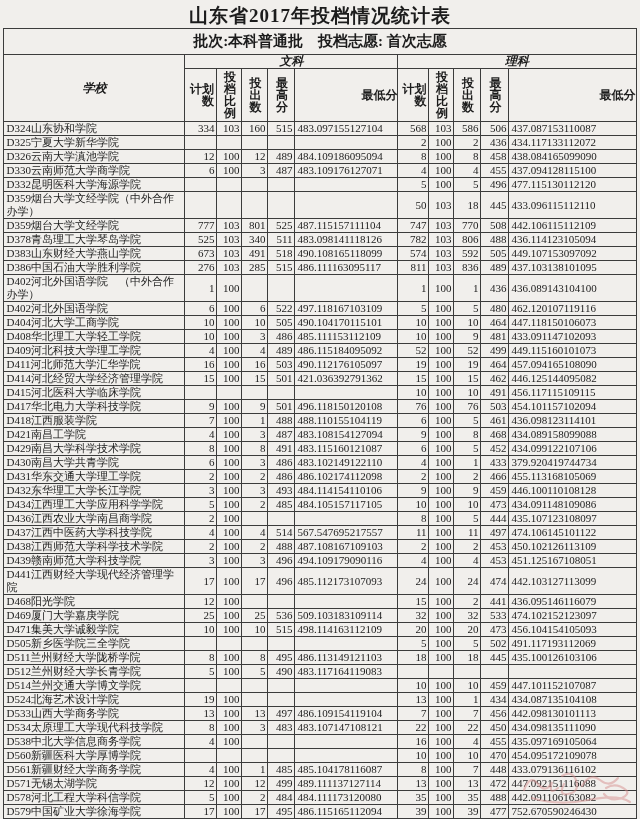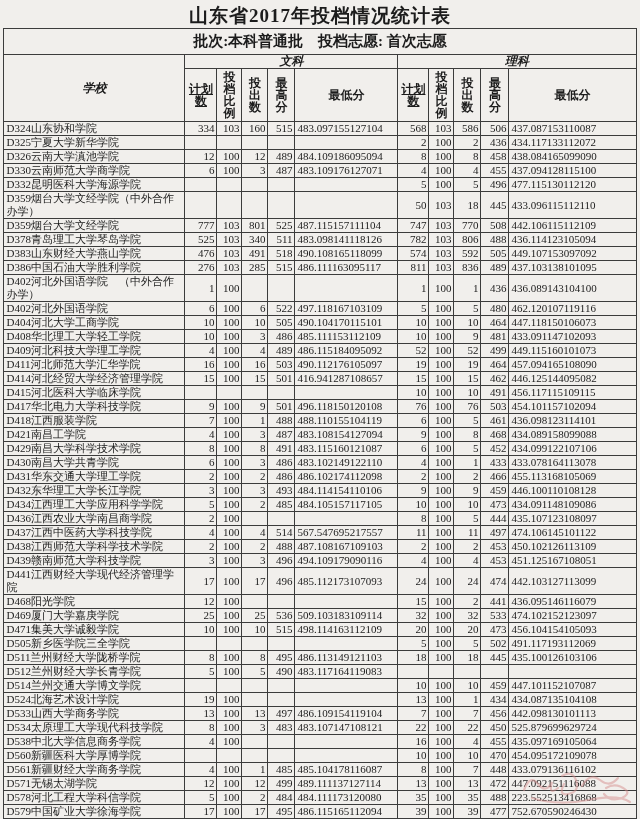--- a/index.html
+++ b/index.html
@@ -31,23 +31,23 @@
     padding:0;
     overflow:hidden;
     vertical-align:middle;
   }
   .batch-cell{
     font-size:15px;font-weight:bold;
     text-align:center;height:25px;margin-top:28px;
   }
   th{font-weight:bold;font-size:12px;text-align:center;}
   .group-row th{height:13px;line-height:13px;font-style:italic;}
-  .sub-row th{height:52px;}
+  .sub-row th{height:52px;text-align:right;}
   .stack1{width:13px;margin:0 auto;word-break:break-all;line-height:12px;}
-  .stack2{width:26px;margin:8px auto;word-break:break-all;line-height:12px;text-decoration:underline;}
+  .stack2{width:26px;margin:8px auto;word-break:break-all;line-height:12px;}
   tbody tr{height:14px;}
   td.school{text-align:left;padding-left:2px;word-break:break-all;}
   td.num{text-align:right;padding-right:2px;font-family:"Liberation Serif","DejaVu Serif",serif;}
   td.min{text-align:left;padding-left:2px;white-space:nowrap;}
   .watermark{
     position:absolute;
     left:518px;top:762px;
     width:118px;height:46px;
     opacity:0.55;
     pointer-events:none;
@@ -212,21 +212,21 @@
           <td class="num">511</td>
           <td class="min">483.098141118126</td>
           <td class="num">782</td>
           <td class="num">103</td>
           <td class="num">806</td>
           <td class="num">488</td>
           <td class="min">436.114123105094</td>
         </tr>
         <tr>
           <td class="school">D383山东财经大学燕山学院</td>
-          <td class="num">476</td>
+          <td class="num">673</td>
           <td class="num">103</td>
           <td class="num">491</td>
           <td class="num">518</td>
           <td class="min">490.108165118099</td>
           <td class="num">574</td>
           <td class="num">103</td>
           <td class="num">592</td>
           <td class="num">505</td>
           <td class="min">449.107153097092</td>
         </tr>
@@ -320,21 +320,21 @@
           <td class="num">19</td>
           <td class="num">464</td>
           <td class="min">457.094165108090</td>
         </tr>
         <tr>
           <td class="school">D414河北经贸大学经济管理学院</td>
           <td class="num">15</td>
           <td class="num">100</td>
           <td class="num">15</td>
           <td class="num">501</td>
-          <td class="min">416.941287108657</td>
+          <td class="min">421.036392791362</td>
           <td class="num">15</td>
           <td class="num">100</td>
           <td class="num">15</td>
           <td class="num">462</td>
           <td class="min">446.125144095082</td>
         </tr>
         <tr>
           <td class="school">D415河北医科大学临床学院</td>
           <td class="num"></td>
           <td class="num"></td>
@@ -403,21 +403,21 @@
           <td class="school">D430南昌大学共青学院</td>
           <td class="num">6</td>
           <td class="num">100</td>
           <td class="num">3</td>
           <td class="num">486</td>
           <td class="min">483.102149122110</td>
           <td class="num">4</td>
           <td class="num">100</td>
           <td class="num">1</td>
           <td class="num">433</td>
-          <td class="min">433.078164113078</td>
+          <td class="min">379.920419744734</td>
         </tr>
         <tr>
           <td class="school">D431华东交通大学理工学院</td>
           <td class="num">2</td>
           <td class="num">100</td>
           <td class="num">2</td>
           <td class="num">486</td>
           <td class="min">486.102174112098</td>
           <td class="num">2</td>
           <td class="num">100</td>
@@ -637,21 +637,21 @@
           <td class="school">D534太原理工大学现代科技学院</td>
           <td class="num">8</td>
           <td class="num">100</td>
           <td class="num">3</td>
           <td class="num">483</td>
           <td class="min">483.107147108121</td>
           <td class="num">22</td>
           <td class="num">100</td>
           <td class="num">22</td>
           <td class="num">450</td>
-          <td class="min">525.879699629724</td>
+          <td class="min">434.098135111090</td>
         </tr>
         <tr>
           <td class="school">D538中北大学信息商务学院</td>
           <td class="num">4</td>
           <td class="num">100</td>
           <td class="num"></td>
           <td class="num"></td>
           <td class="min"></td>
           <td class="num">16</td>
           <td class="num">100</td>
@@ -702,21 +702,21 @@
           <td class="school">D578河北工程大学科信学院</td>
           <td class="num">5</td>
           <td class="num">100</td>
           <td class="num">2</td>
           <td class="num">484</td>
           <td class="min">484.111173120080</td>
           <td class="num">35</td>
           <td class="num">100</td>
           <td class="num">35</td>
           <td class="num">488</td>
-          <td class="min">223.552513416868</td>
+          <td class="min">442.091106163082</td>
         </tr>
         <tr>
           <td class="school">D579中国矿业大学徐海学院</td>
           <td class="num">17</td>
           <td class="num">100</td>
           <td class="num">17</td>
           <td class="num">495</td>
           <td class="min">486.115165112094</td>
           <td class="num">39</td>
           <td class="num">100</td>

